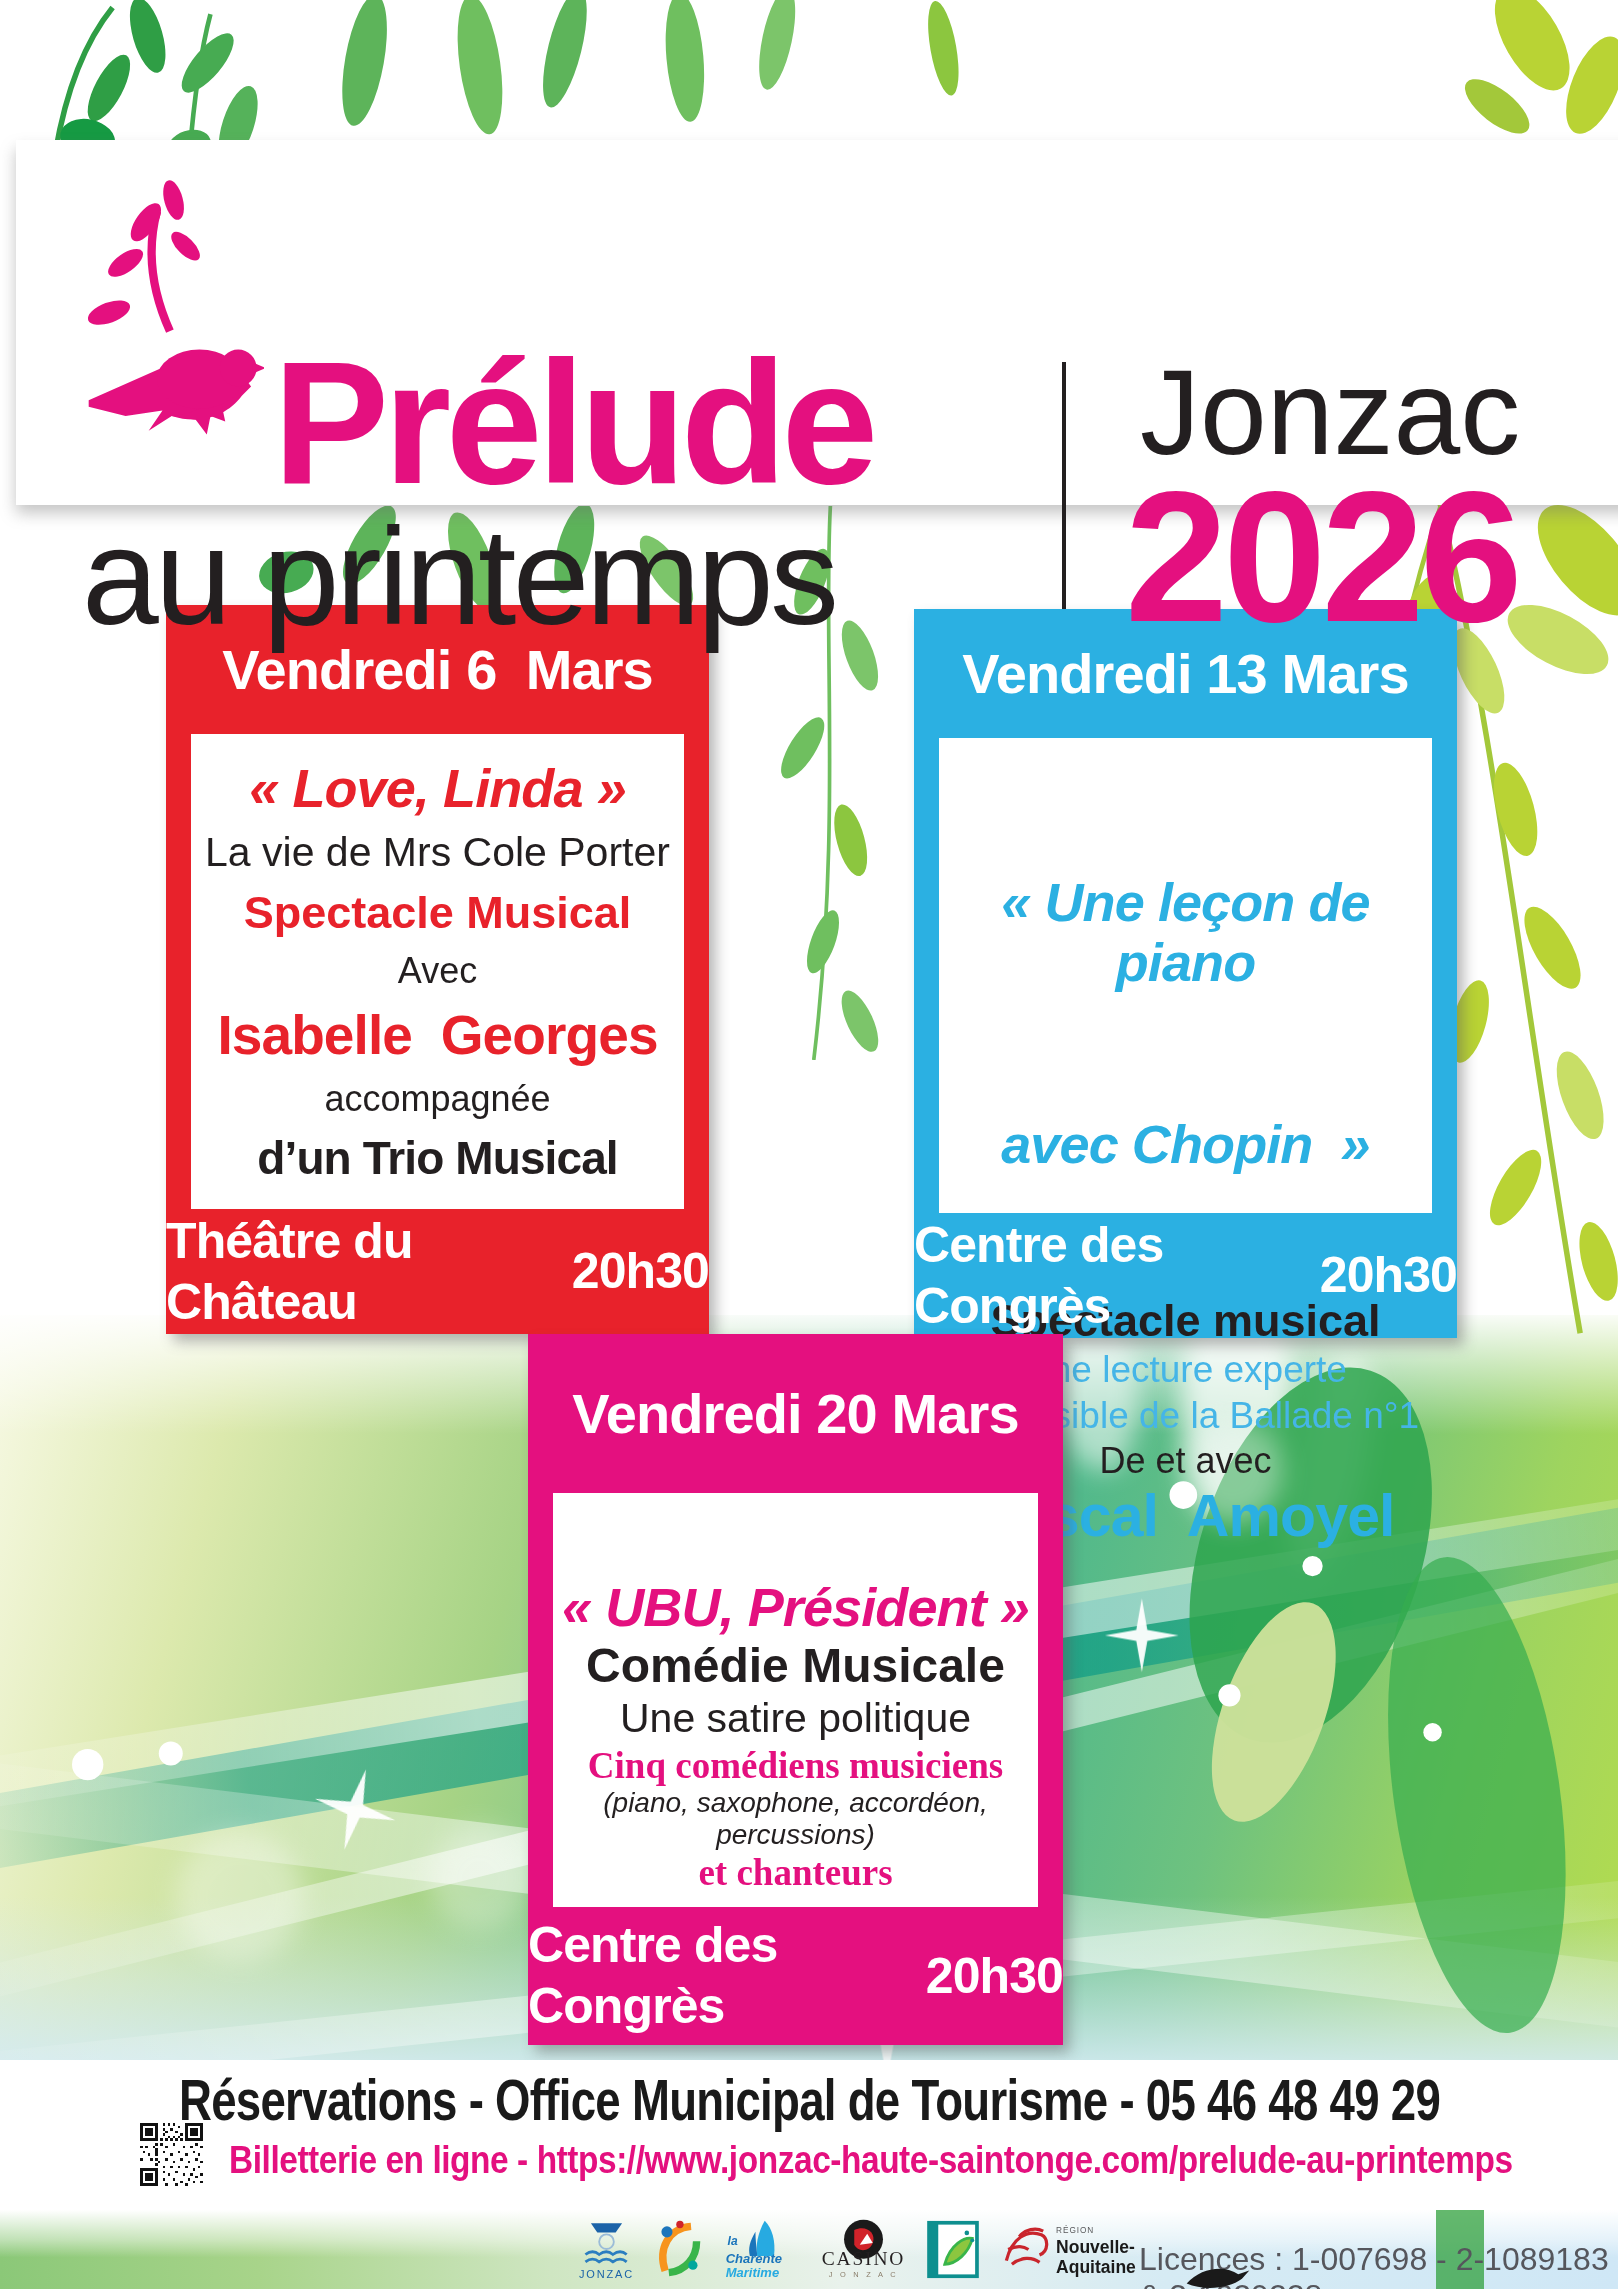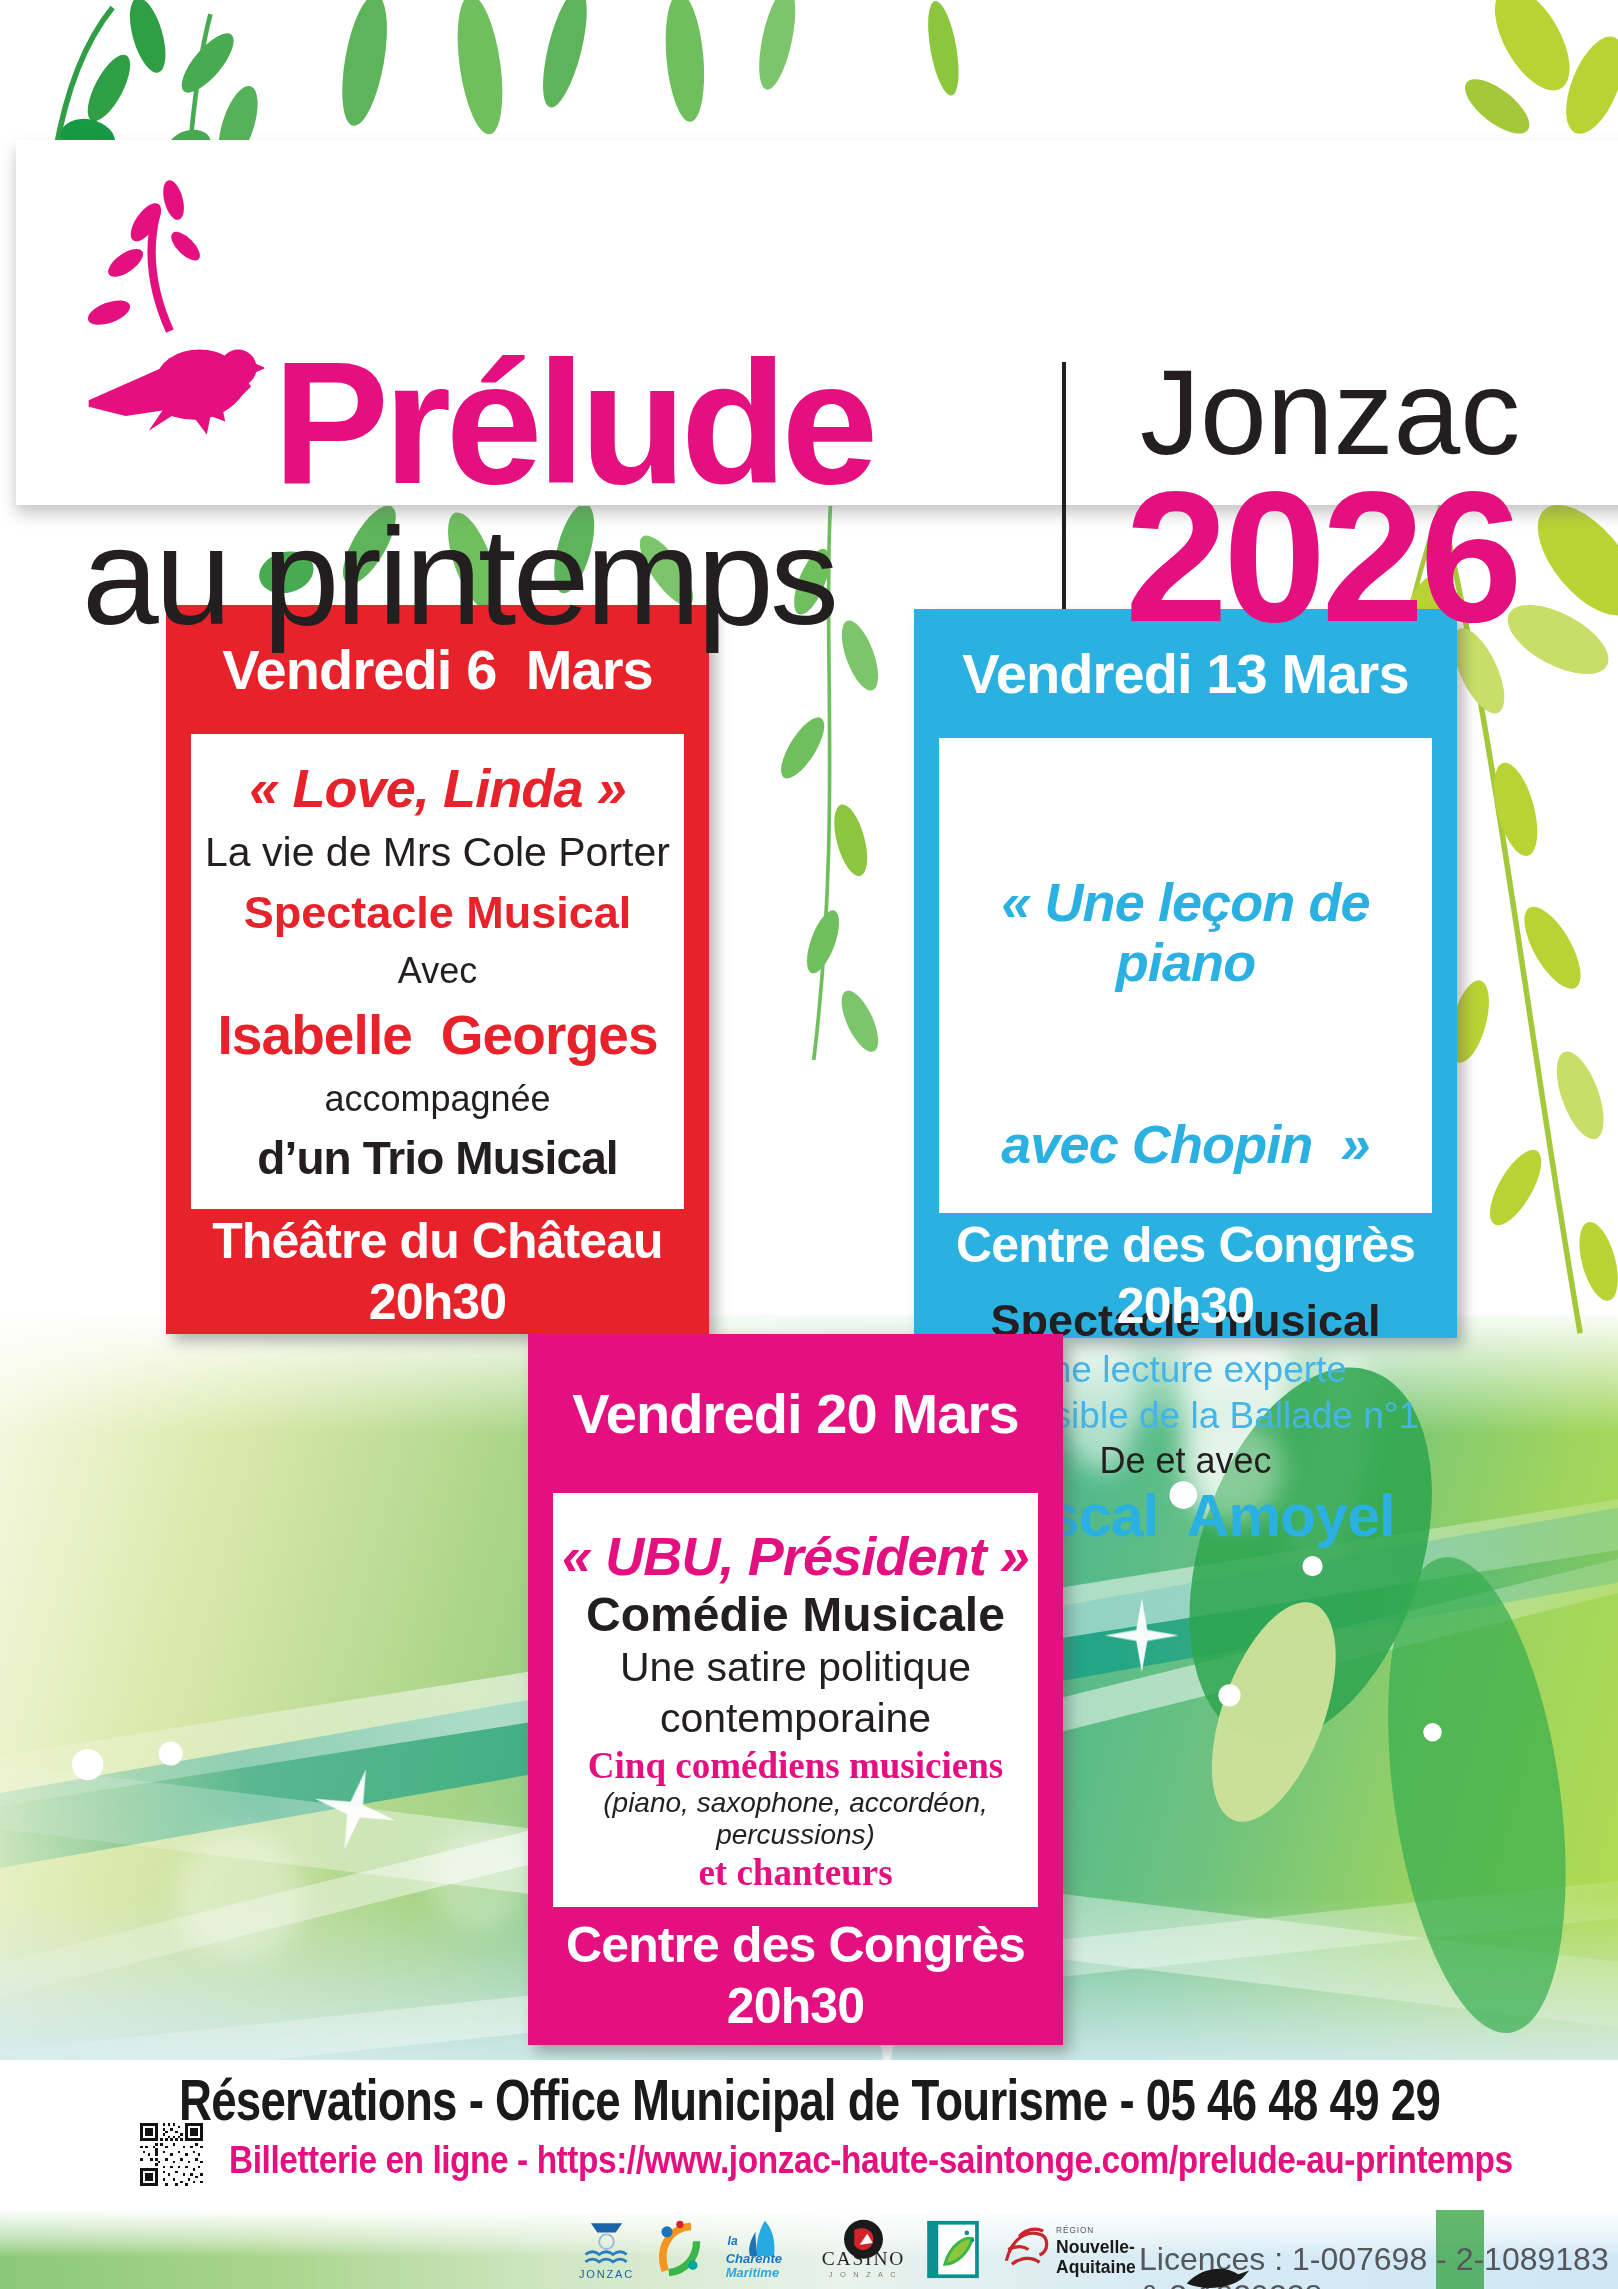--- a/index.html
+++ b/index.html
@@ -37,21 +37,21 @@
     color:#fff;font-weight:bold;font-size:56px;white-space:pre-wrap;letter-spacing:-0.9px;
   }
   .card-pink .card-date{height:159px;}
   .card-box{
     background:#fff;margin:0 25px;display:flex;flex-direction:column;
     justify-content:space-evenly;align-items:center;text-align:center;padding:13px 5.5px;
   }
   .card-red .card-box,.card-blue .card-box{height:449px;}
   .card-pink .card-box{height:388px;justify-content:flex-end;}
   .card-venue{
-    flex:1;display:flex;flex-direction:column;justify-content:center;align-items:center;
+    flex:1;display:flex;justify-content:center;align-items:center;
     color:#fff;font-weight:bold;font-size:50px;line-height:1.22;letter-spacing:-0.9px;
   }
   .t-title{font-style:italic;font-weight:bold;font-size:54px;letter-spacing:-0.9px;white-space:pre-wrap;line-height:1.12;}
   .card-red .t-title{color:var(--red,#e8222b);}
   .card-blue .t-title{color:var(--blue,#2bb0e2);}
   .card-pink .t-title{color:var(--pink,#e4107f);}
   .t-plain{font-size:41px;color:#231f20;}
   .t-genre{font-size:45px;font-weight:bold;}
   .card-red .t-genre{color:var(--red,#e8222b);}
   .card-blue .t-genre,.card-pink .t-genre{color:#231f20;}
@@ -261,21 +261,20 @@
     </svg>
   </div>
 
   <section class="card card-pink">
     <div class="card-date">Vendredi 20 Mars</div>
     <div class="card-box">
       <div class="t-title">« UBU, Président »</div>
       <div class="t-genre" style="font-size:48px">Comédie Musicale</div>
       <div class="t-desc-dark">
         <div>Une satire politique</div>
-        <div>contemporaine</div>
       </div>
       <div class="t-pinkline">Cinq comédiens musiciens</div>
       <div class="t-instr">(piano, saxophone, accordéon, percussions)</div>
       <div class="t-pinkline">et chanteurs</div>
     </div>
     <div class="card-venue">
       <div>Centre des Congrès</div>
       <div>20h30</div>
     </div>
   </section>

